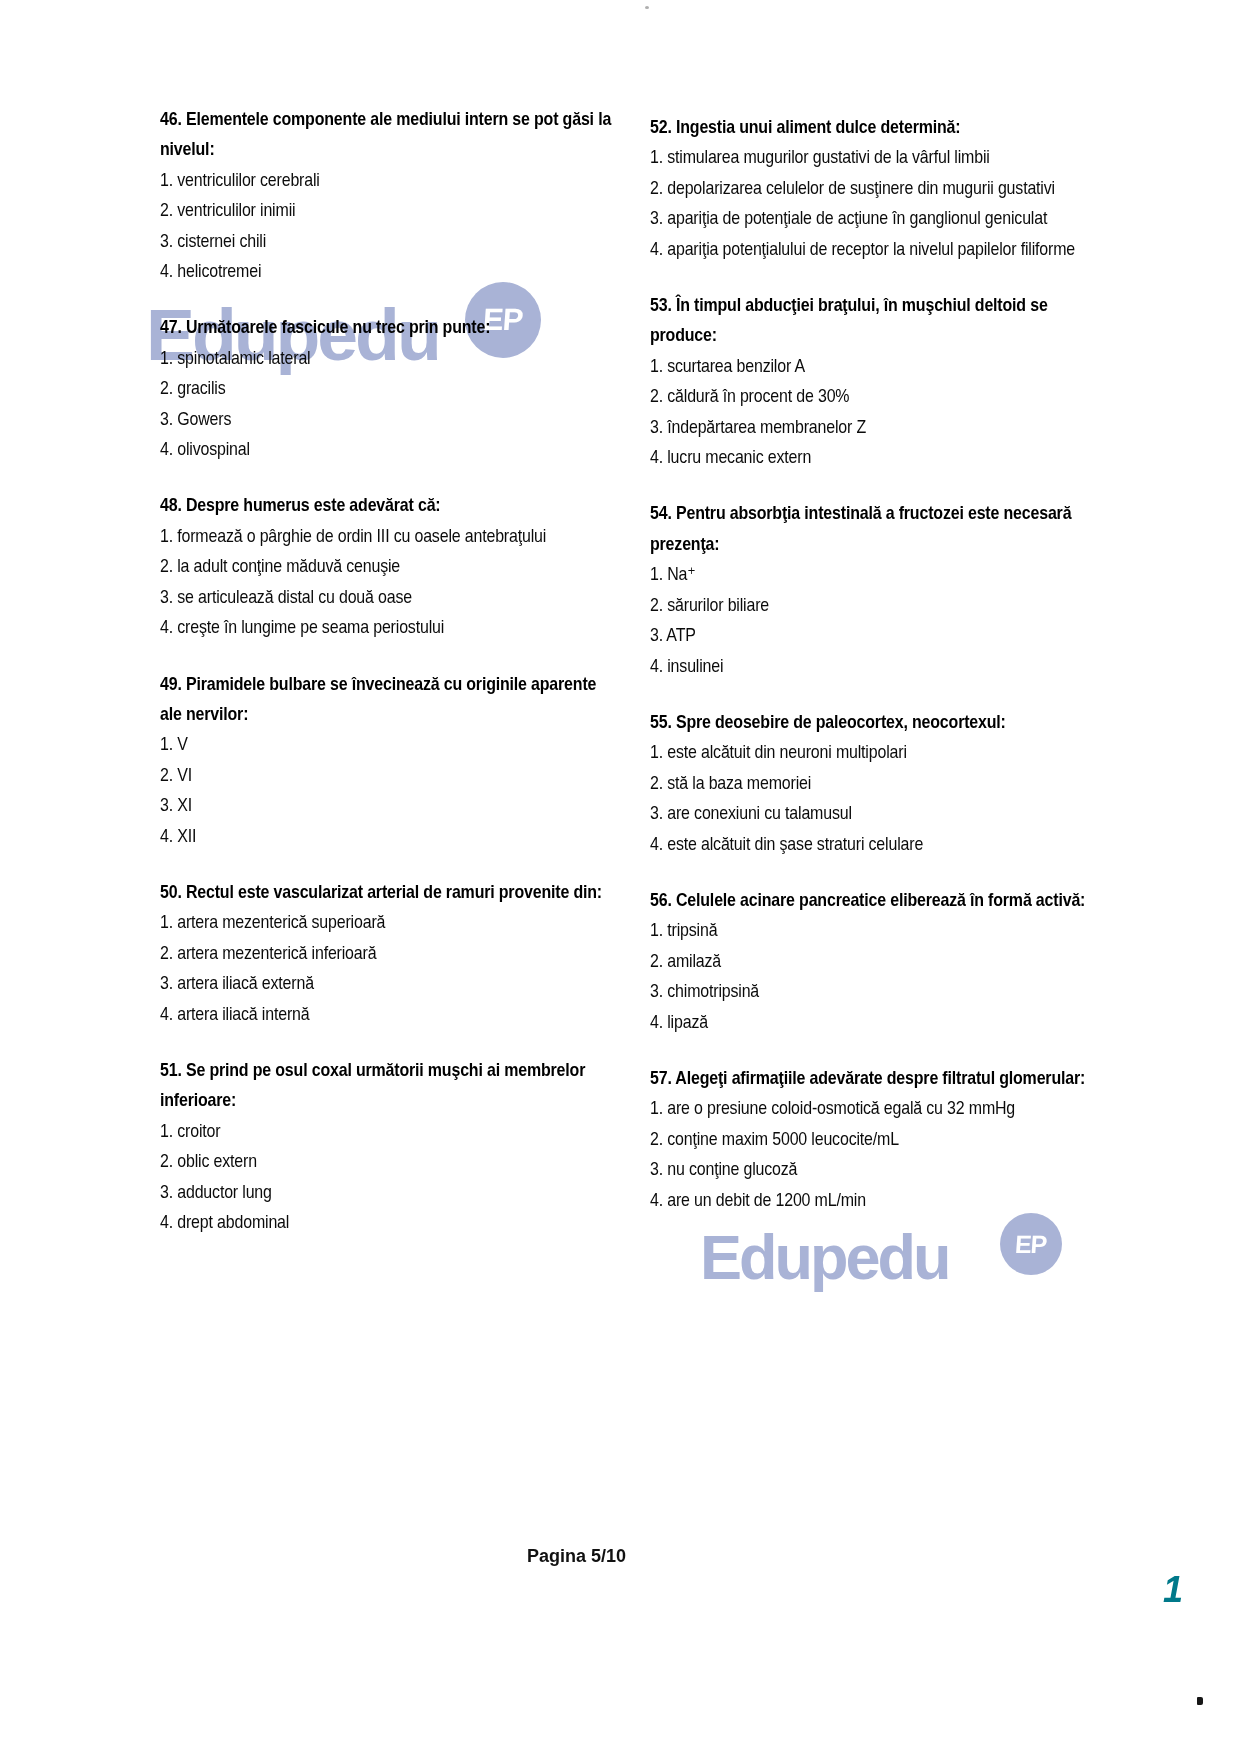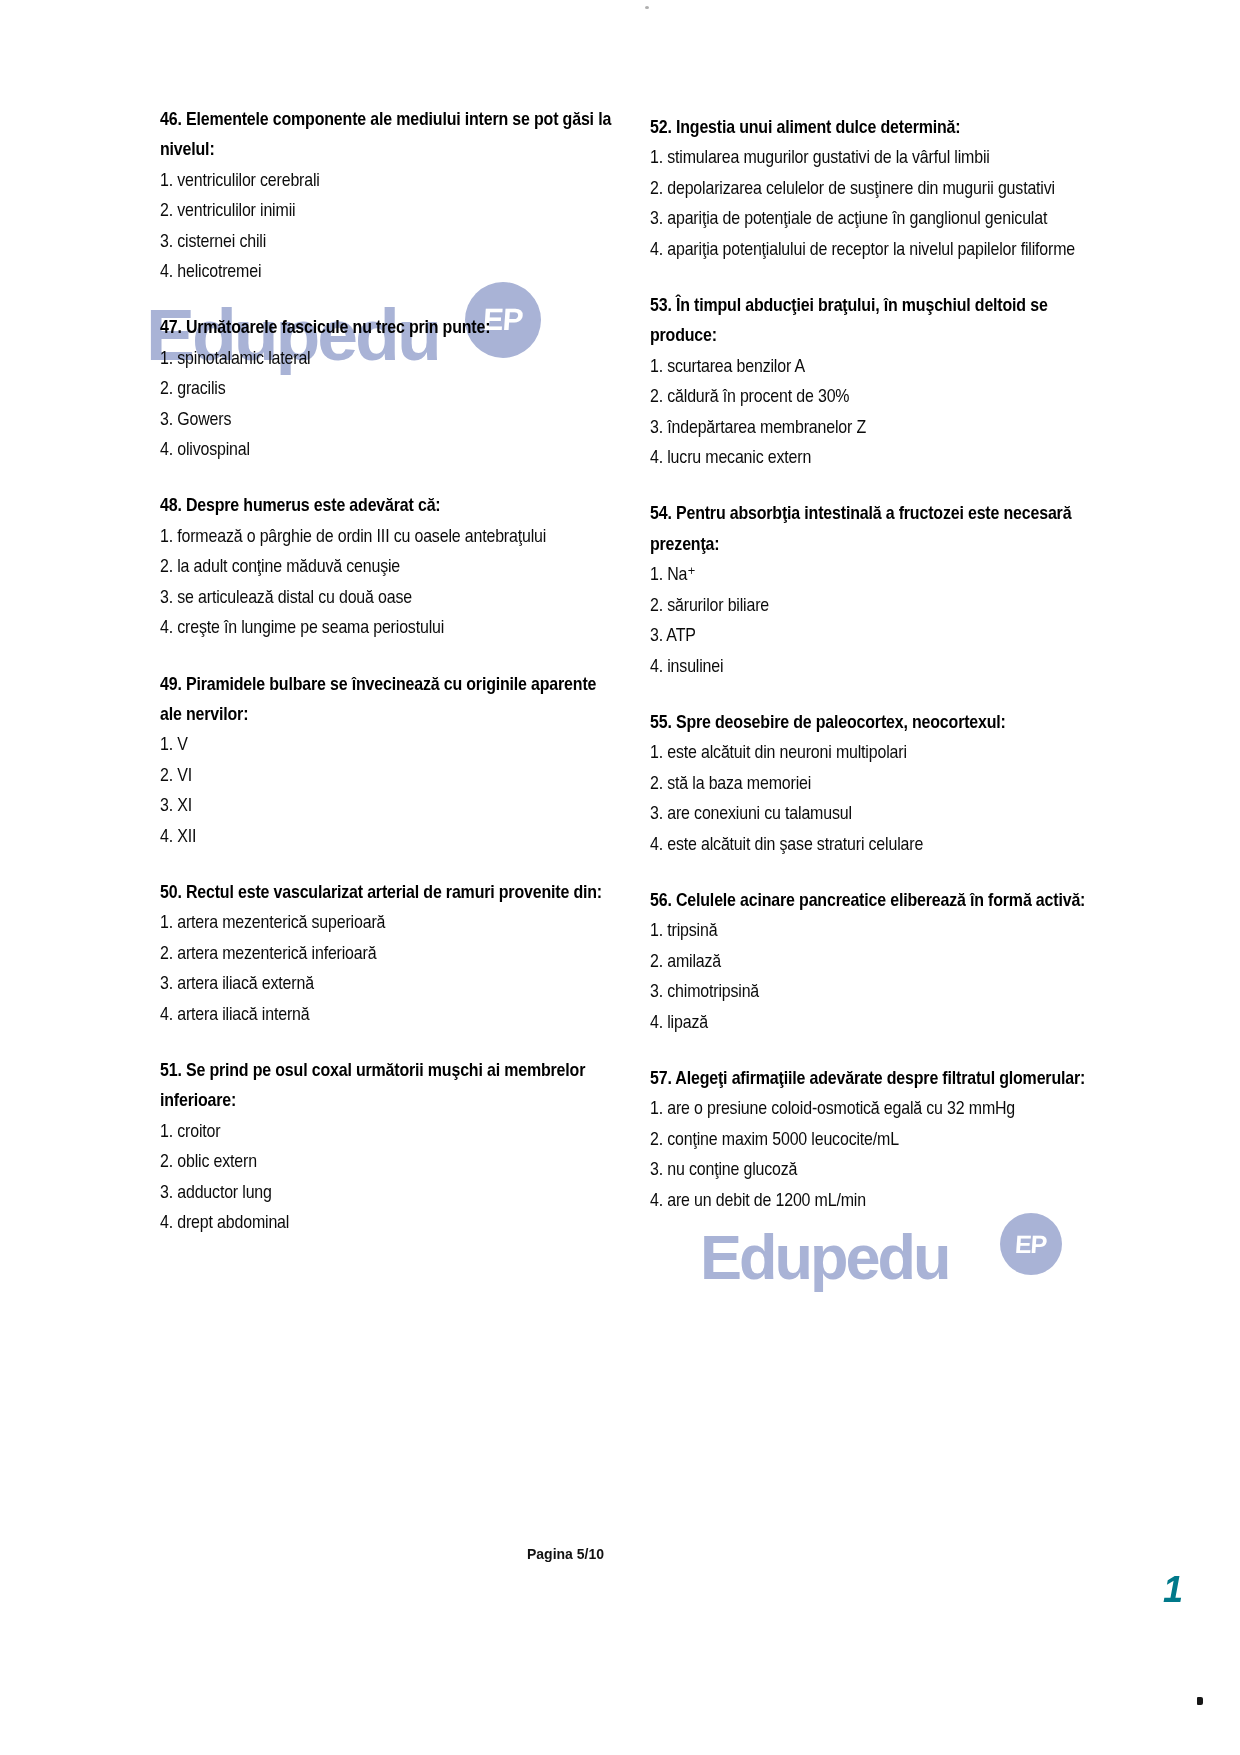--- a/index.html
+++ b/index.html
@@ -66,21 +66,21 @@
     letter-spacing:-0.2px;
   }
   .q-header{font-weight:bold;color:#000;}
   .q-option{font-weight:normal;color:var(--ink);}
 
   
   .footer{
     position:absolute;
     z-index:1;
     left:527px;top:1546px;
-    font-size:14px;
+    font-size:18px;
     font-weight:bold;
     color:#111;
   }
   .corner-one{
     position:absolute;
     z-index:1;
     left:1163px;top:1572px;
     font-size:36px;
     font-weight:bold;
     color:var(--corner-color);

